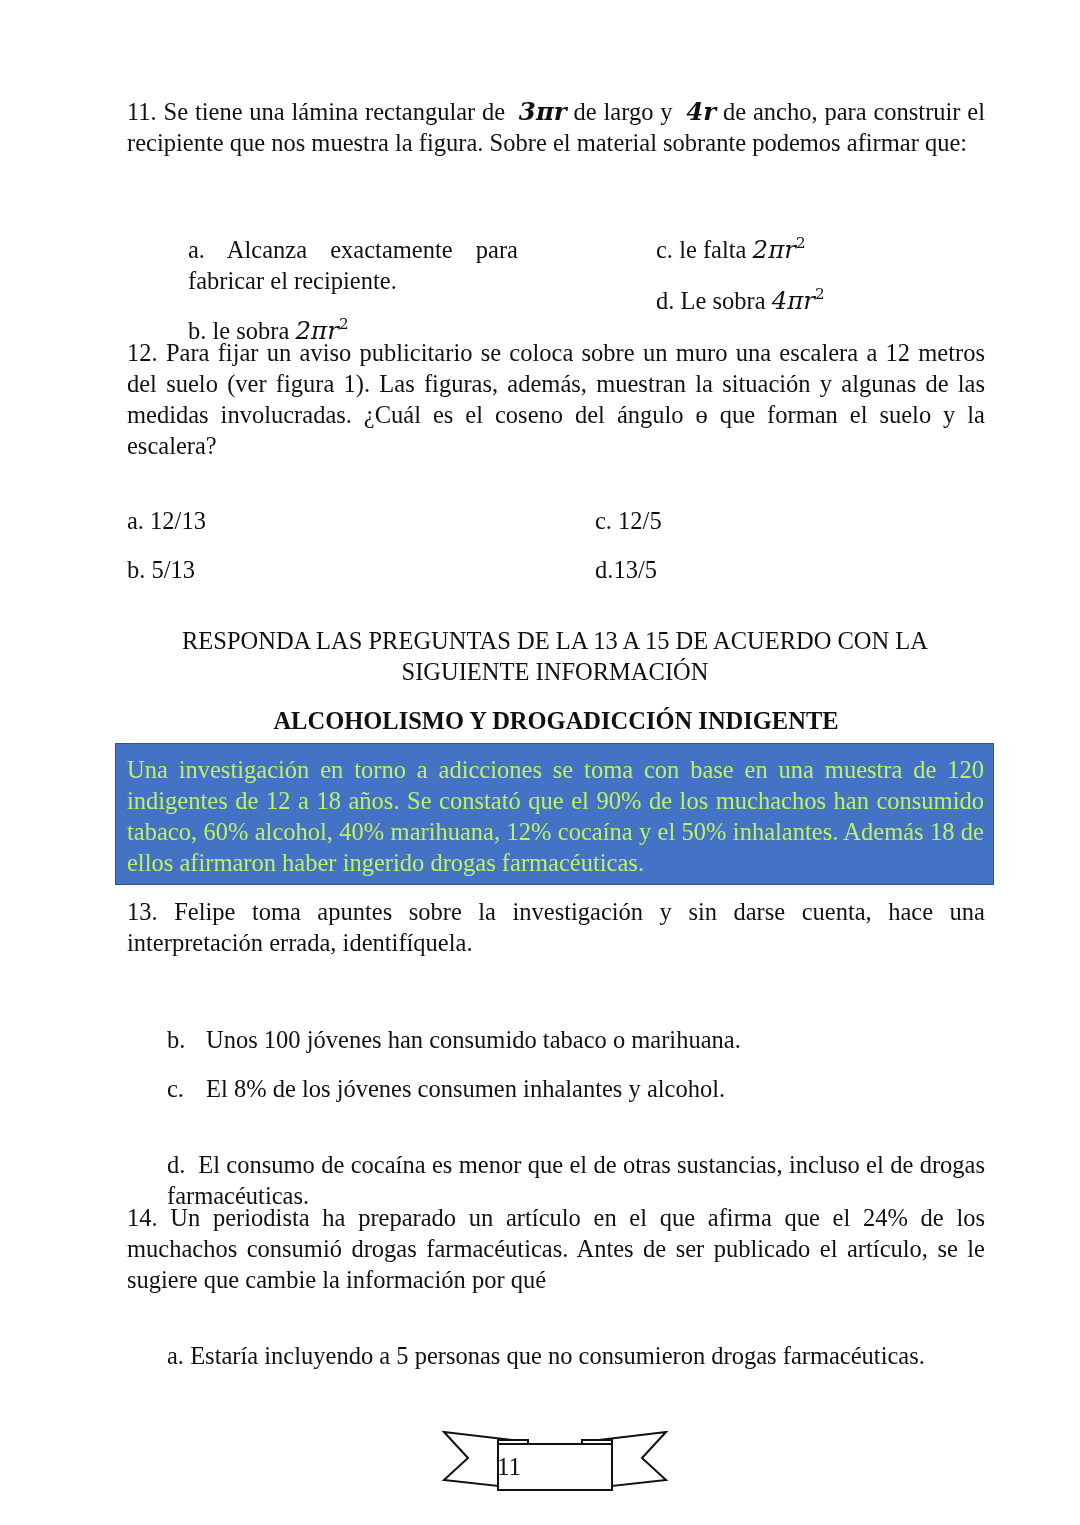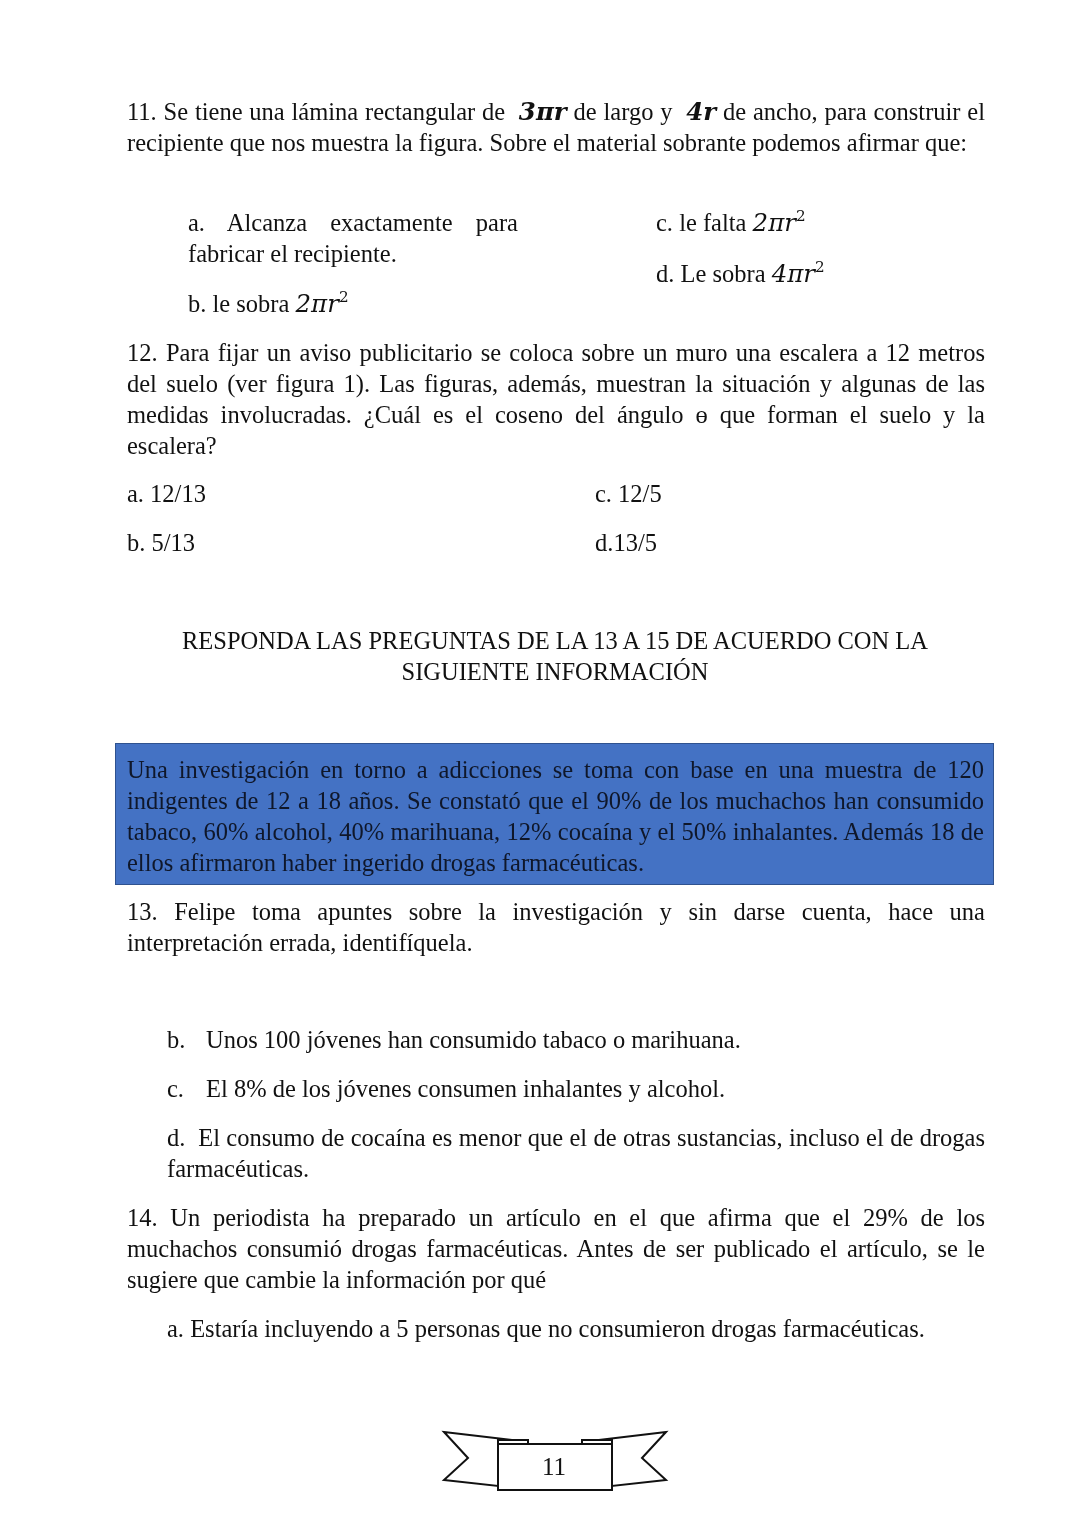--- a/index.html
+++ b/index.html
@@ -4,35 +4,35 @@
 <style>
   html, body { margin: 0; padding: 0; background: #ffffff; }
   body {
     width: 1080px; height: 1525px; position: relative; overflow: hidden;
     font-family: "Liberation Serif", "DejaVu Serif", serif;
     color: #111111;
     font-size: 24.5px;
   }
   .page { position: absolute; left: 0; top: 0; width: 1080px; height: 1525px; }
   .block { position: absolute; left: 127px; width: 858px; line-height: 31px; text-align: justify; }
-  .abs { position: absolute; line-height: 31px; white-space: nowrap; }
+  .abs { position: absolute; line-height: 31px; white-space: nowrap; margin-top: 27px; }
   .math { font-family: "DejaVu Serif", serif; font-style: italic; }
   .mathb { font-family: "DejaVu Serif", serif; font-style: italic; font-weight: bold; }
   sup { font-size: 62%; vertical-align: 0.65em; line-height: 0; font-style: normal; font-family: "DejaVu Serif", serif; }
   .center { position: absolute; left: 127px; width: 858px; text-align: center; line-height: 31px; }
   .title-bold { font-weight: bold; }
   .info-box {
     position: absolute; left: 115px; top: 743px; width: 879px; height: 142px;
     background: #4472c4; border: 1.5px solid #2f528f; box-sizing: border-box;
   }
-  .info-text { position: absolute; left: 11px; top: 10px; width: 857px; line-height: 31px; text-align: justify; color: #0f172a; }
+  .info-text { position: absolute; left: 11px; top: 10px; width: 857px; line-height: 31px; text-align: justify; color: #bef264; }
   .opt-row { position: absolute; line-height: 31px; white-space: nowrap; }
   .opt-letter { display: inline-block; width: 39px; }
   .footer-banner { position: absolute; left: 440px; top: 1428px; width: 230px; height: 68px; }
-  .page-num { position: absolute; left: 497px; top: 1441px; width: 114px; height: 50px; text-align: center; line-height: 52px; font-size: 25px; }
+  .page-num { position: absolute; left: 497px; top: 1441px; width: 114px; height: 50px; line-height: 52px; font-size: 25px; }
 </style>
 </head>
 <body>
 
 <div class="page">
 
   <div class="block" style="top:96px;">
     <span>11.</span>
     <span>Se tiene una lámina rectangular de</span>&nbsp;
     <span class="mathb">3πr</span>
@@ -61,38 +61,39 @@
     <span class="math">4πr</span><sup>2</sup>
   </div>
 
   <div class="block" style="top:337px;">12. Para fijar un aviso publicitario se coloca sobre un muro una escalera a 12 metros del suelo (ver figura 1). Las figuras, además, muestran la situación y algunas de las medidas involucradas. ¿Cuál es el coseno del ángulo ө que forman el suelo y la escalera?</div>
   <div class="abs" style="left:127px; top:478px;">a. 12/13</div>
   <div class="abs" style="left:127px; top:527px;font-family:Liberation Serif, serif;">b. 5/13</div>
   <div class="abs" style="left:595px; top:478px;text-align:right;">c. 12/5</div>
   <div class="abs" style="left:595px; top:527px;">d.13/5</div>
 
   <div class="center" style="top:625px; left:140px; width:830px;">RESPONDA LAS PREGUNTAS DE LA 13 A 15 DE ACUERDO CON LA SIGUIENTE INFORMACIÓN</div>
+  <div class="center title-bold" style="top:705px;">ALCOHOLISMO Y DROGADICCIÓN INDIGENTE</div>
 
   <div class="info-box">
     <div class="info-text">Una investigación en torno a adicciones se toma con base en una muestra de 120 indigentes de 12 a 18 años. Se constató que el 90% de los muchachos han consumido tabaco, 60% alcohol, 40% marihuana, 12% cocaína y el 50% inhalantes. Además 18 de ellos afirmaron haber ingerido drogas farmacéuticas.</div>
   </div>
 
   <div class="block" style="top:896px;">13. Felipe toma apuntes sobre la investigación y sin darse cuenta, hace una interpretación errada, identifíquela.</div>
   <div class="opt-row" style="left:167px; top:1024px;">
     <span class="opt-letter">b.</span><span>Unos 100 jóvenes han consumido tabaco o marihuana.</span>
   </div>
   <div class="opt-row" style="left:167px; top:1073px;">
     <span class="opt-letter">c.</span><span>El 8% de los jóvenes consumen inhalantes y alcohol.</span>
   </div>
   <div class="abs" style="left:167px; top:1122px; width:818px; white-space:normal; text-align:justify;">
     <span>d.</span>&nbsp;
     <span>El consumo de cocaína es menor que el de otras sustancias, incluso el de drogas farmacéuticas.</span>
   </div>
 
-  <div class="block" style="top:1202px;">14. Un periodista ha preparado un artículo en el que afirma que el 29% de los muchachos consumió drogas farmacéuticas.  Antes de ser publicado el artículo, se le sugiere que cambie la información por qué</div>
+  <div class="block" style="top:1202px;">14. Un periodista ha preparado un artículo en el que afirma que el 24% de los muchachos consumió drogas farmacéuticas.  Antes de ser publicado el artículo, se le sugiere que cambie la información por qué</div>
   <div class="abs" style="left:167px; top:1313px; width:818px; white-space:normal; text-align:justify;">
     <span>a.</span>
     <span>Estaría incluyendo a 5 personas que no consumieron drogas farmacéuticas.</span>
   </div>
 
   <svg class="footer-banner" viewBox="0 0 230 68">
     <g fill="#ffffff" stroke="#111111" stroke-width="2" stroke-linejoin="miter">
       <polygon points="4,4 88,14 58,12 58,58 4,52 28,30"></polygon>
       <polygon points="226,4 142,14 172,12 172,58 226,52 202,30"></polygon>
       <polygon points="58,12 88,12 88,20 58,20"></polygon>

